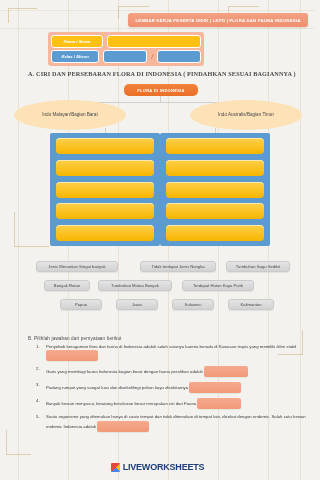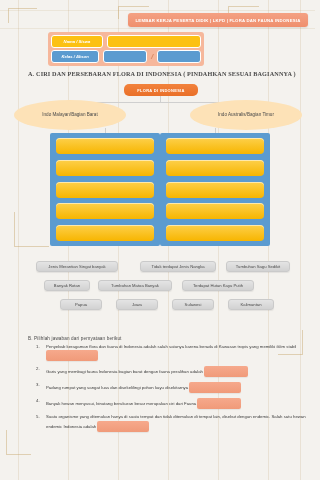--- a/index.html
+++ b/index.html
@@ -227,14 +227,18 @@
       <div class="qrow">
         <span class="qnum">4.</span>
         <span class="qtext">Banyak hewan menyusui, binatang berukuran besar merupakan ciri dari Fauna <span class="answer-box" style="width: 44px;"></span></span>
       </div>
       <div class="qrow">
         <span class="qnum">5.</span>
         <span class="qtext">Suatu organisme yang ditemukan hanya di suatu tempat dan tidak ditemukan di tempat lain, disebut dengan endemic. Salah satu hewan endemic Indonesia adalah <span class="answer-box" style="width: 52px;"></span></span>
       </div>
     </div>
 
+  <div class="footer">
+    <span class="lw-mark"></span>
+    <span class="lw-text">LIVEWORKSHEETS</span>
+  </div>
 
 </div>
 
 </body></html>

